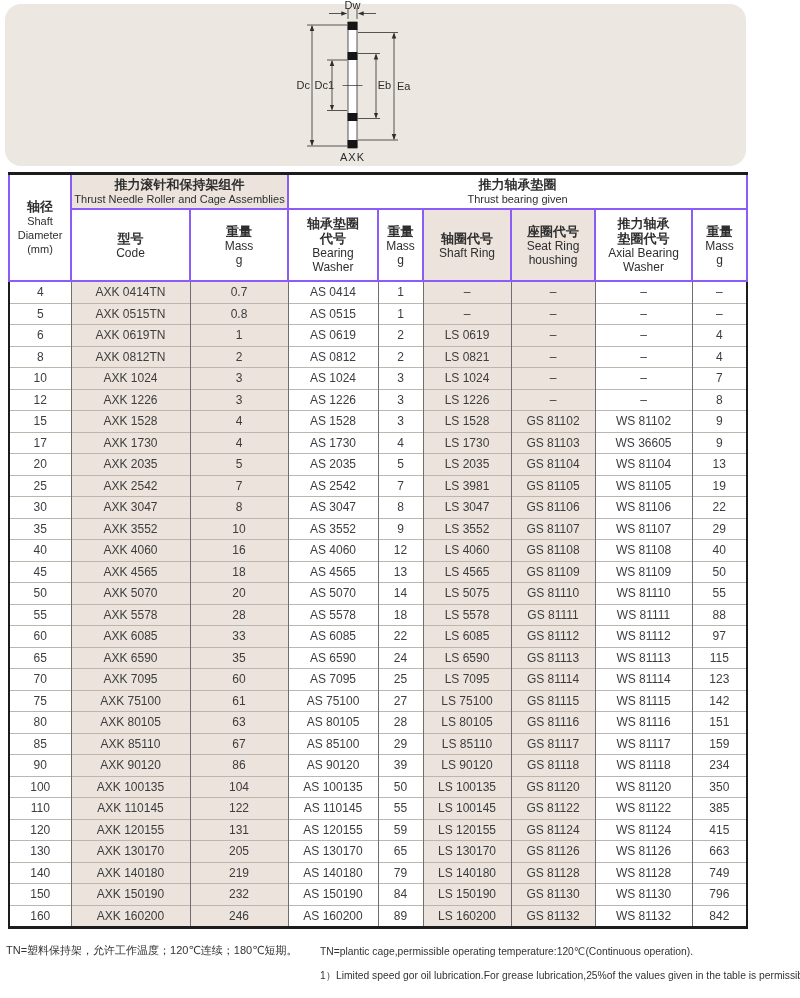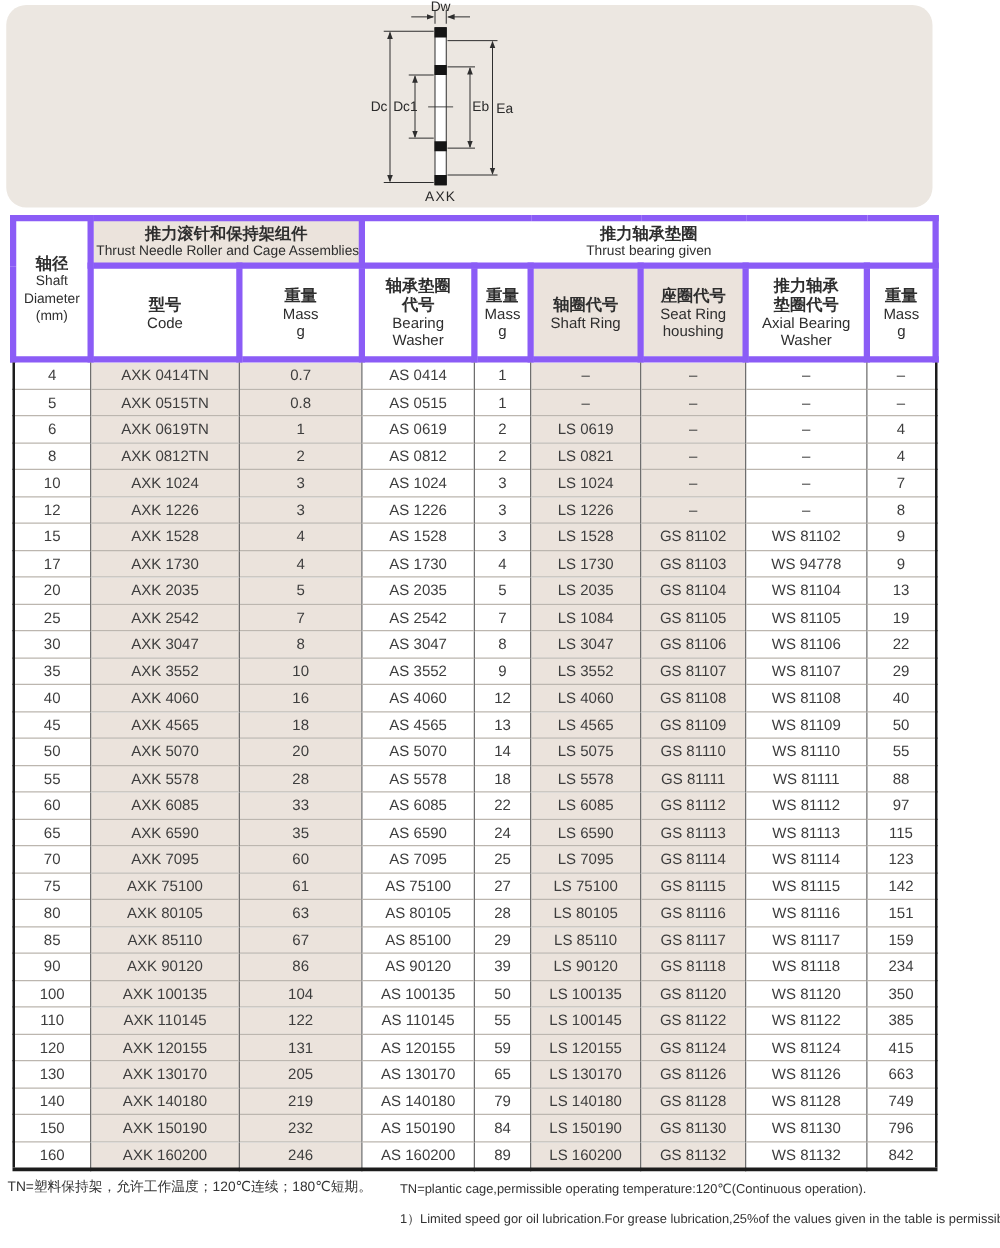--- a/index.html
+++ b/index.html
@@ -42,21 +42,21 @@
     border-top-width:3px;
     border-bottom-width:3px;
     background:#fff;
   }
   table.spec th, table.spec td{
     text-align:center; vertical-align:middle;
     padding:0 2px;
     overflow:hidden; white-space:nowrap;
   }
   thead th{
-    border:5px solid #8b5cf6;
+    border:2px solid #8b5cf6;
     font-weight:normal;
     background:#fff;
   }
   tr.h1 th{ height:33px; }
   tr.h2 th{ height:70px; }
   thead .zh{ font-weight:bold; font-size:13px; line-height:15px; color:#2e2e2e; }
   thead .en{ font-size:12px; line-height:14px; color:#2e2e2e; }
   tr.h1 .en{ font-size:11px; }
   th.shade{ background:var(--shade); }
 
@@ -277,41 +277,41 @@
           <td>9</td>
         </tr>
         <tr>
           <td>17</td>
           <td class="shade">AXK 1730</td>
           <td class="shade">4</td>
           <td>AS 1730</td>
           <td>4</td>
           <td class="shade">LS 1730</td>
           <td class="shade">GS 81103</td>
-          <td>WS 94778</td>
+          <td>WS 36605</td>
           <td>9</td>
         </tr>
         <tr>
           <td>20</td>
           <td class="shade">AXK 2035</td>
           <td class="shade">5</td>
           <td>AS 2035</td>
           <td>5</td>
           <td class="shade">LS 2035</td>
           <td class="shade">GS 81104</td>
           <td>WS 81104</td>
           <td>13</td>
         </tr>
         <tr>
           <td>25</td>
           <td class="shade">AXK 2542</td>
           <td class="shade">7</td>
           <td>AS 2542</td>
           <td>7</td>
-          <td class="shade">LS 1084</td>
+          <td class="shade">LS 3981</td>
           <td class="shade">GS 81105</td>
           <td>WS 81105</td>
           <td>19</td>
         </tr>
         <tr>
           <td>30</td>
           <td class="shade">AXK 3047</td>
           <td class="shade">8</td>
           <td>AS 3047</td>
           <td>8</td>

